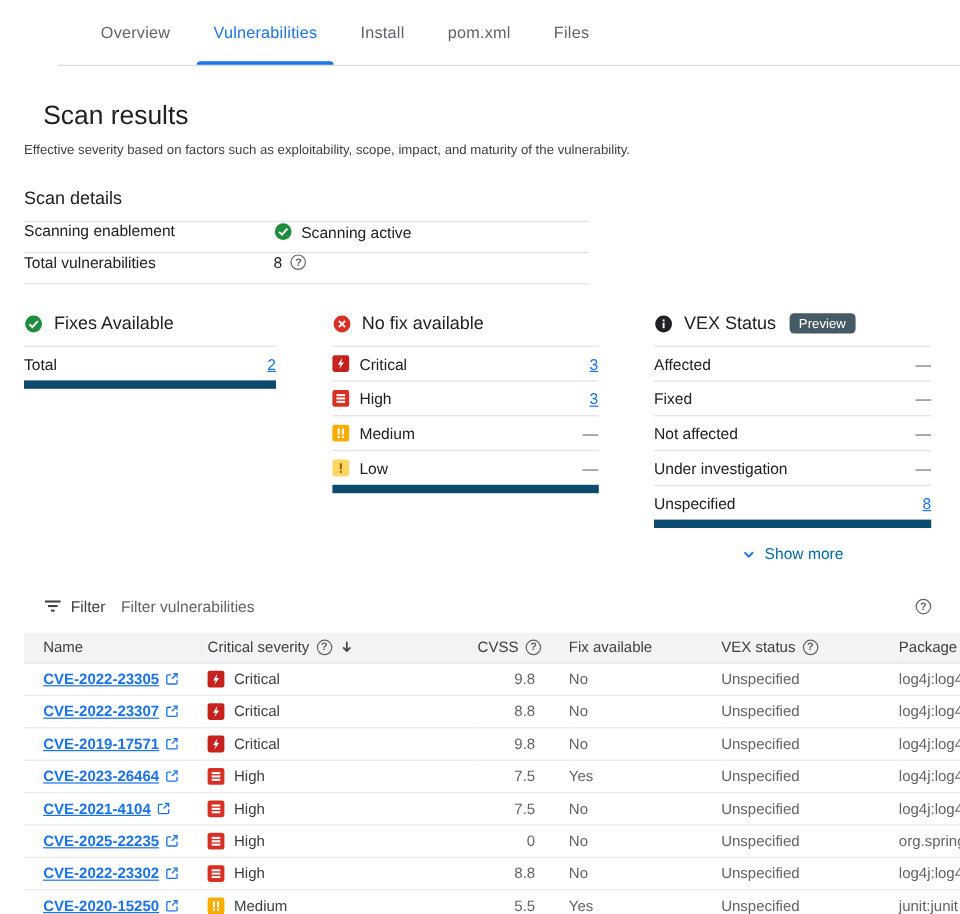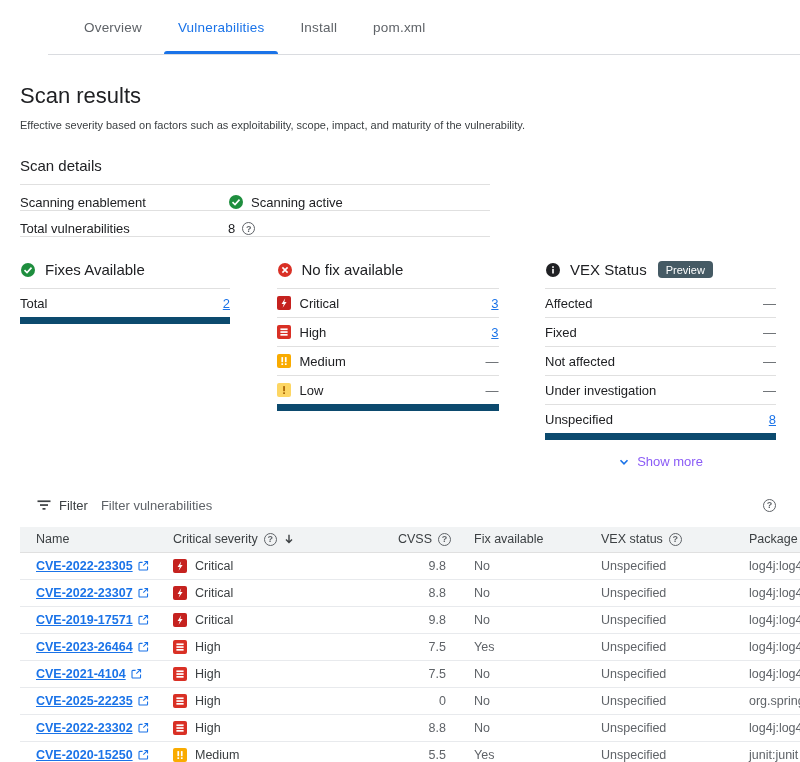--- a/index.html
+++ b/index.html
@@ -7,26 +7,26 @@
     font-family:"Liberation Sans",sans-serif;color:#202124;}
   
   .tabbar{display:flex;height:55px;border-bottom:1px solid #dadce0;padding-left:18px;margin-left:48px;}
   .tab{position:relative;display:flex;align-items:center;padding:0 18px;font-size:13.5px;
     font-weight:500;color:#5f6368;cursor:pointer;letter-spacing:.2px;}
   .tab.active{color:#1a73e8;}
   .tab.active::after{content:"";position:absolute;left:4px;right:4px;bottom:0;height:3px;
     background:#1a73e8;border-radius:3px 3px 0 0;}
   
   .content{padding:0 24px 0 20px;}
-  h1{font-size:22px;font-weight:400;margin:28px 0 10px;}
+  h1{font-size:22px;font-weight:400;margin:28px 16px 10px;}
   .subtitle{font-size:11px;color:#3c4043;margin:0 0 26px;}
   .section-h{font-size:15px;font-weight:400;margin:0 0 10px;}
   
   .kv{width:470px;margin-bottom:24px;border-bottom:1px solid #e0e0e0;}
-  .kv-row{display:flex;align-items:flex-end;height:26px;border-top:1px solid #e0e0e0;font-size:13px;}
+  .kv-row{display:flex;align-items:flex-start;height:26px;border-top:1px solid #e0e0e0;font-size:13px;}
   .kv-label{flex:0 0 208px;}
   .kv-value{display:flex;align-items:center;gap:7px;}
   .icon16{display:inline-flex;width:16px;height:16px;flex:none;}
   .help-icon{display:inline-flex;align-items:center;justify-content:center;width:13px;height:13px;
     border:1.2px solid #5f6368;border-radius:50%;color:#5f6368;font-size:9px;font-weight:bold;flex:none;cursor:pointer;}
   .help-icon::after{content:"?";}
   
   .cards{display:flex;justify-content:space-between;margin:0 0 20px;}
   .card.c1{width:210px;}.card.c2{width:222px;}.card.c3{width:231px;}
   .card-head{display:flex;align-items:flex-end;gap:9px;padding-bottom:10px;font-size:15px;}
@@ -36,21 +36,21 @@
     border-top:1px solid #e0e0e0;font-size:13px;}
   .row-label{display:flex;align-items:center;gap:9px;}
   a.num-link{color:#1a73e8;text-decoration:underline;cursor:pointer;}
   .dash{color:#5f6368;}
   .sev-icon{display:inline-flex;width:14px;height:14px;border-radius:2px;flex:none;}
   .sev-critical{background:#c5221f;}
   .sev-high{background:#d93025;}
   .sev-medium{background:#f9ab00;}
   .sev-low{background:#fdd663;}
   .show-more{display:flex;align-items:center;justify-content:center;gap:7px;margin-top:14px;
-    color:#8b5cf6;font-size:13px;cursor:pointer;}
+    color:#0369a1;font-size:13px;cursor:pointer;}
   
   .toolbar{display:flex;align-items:center;height:32px;margin-top:14px;padding-left:16px;}
   .filter-btn{display:flex;align-items:center;gap:7px;font-size:13px;font-weight:500;color:#3c4043;cursor:pointer;}
   .filter-input{flex:1;border:none;outline:none;font-size:13px;color:#6d28d9;margin-left:13px;
     font-family:"Liberation Sans",sans-serif;background:transparent;}
   .filter-input::placeholder{color:#5f6368;}
   
   .table-wrap{margin-left:20px;width:780px;overflow:hidden;margin-top:6px;}
   table{border-collapse:collapse;table-layout:fixed;width:900px;font-size:12.5px;}
   thead th{background:#f1f3f4;height:25px;text-align:left;font-weight:500;color:#3c4043;
@@ -65,20 +65,21 @@
   .sort-arrow{display:inline-flex;width:12px;height:12px;}
 </style>
 </head>
 <body>
 
 <div class="tabbar" id="tabs">
     <div class="tab">Overview</div>
     <div class="tab active">Vulnerabilities</div>
     <div class="tab">Install</div>
     <div class="tab">pom.xml</div>
+    <div class="tab">Files</div>
   </div>
 
 <div class="content">
   <h1>Scan results</h1>
   <p class="subtitle">Effective severity based on factors such as exploitability, scope, impact, and maturity of the vulnerability.</p>
 
   <h2 class="section-h">Scan details</h2>
   <div class="kv">
     <div class="kv-row">
       <div class="kv-label">Scanning enablement</div>

